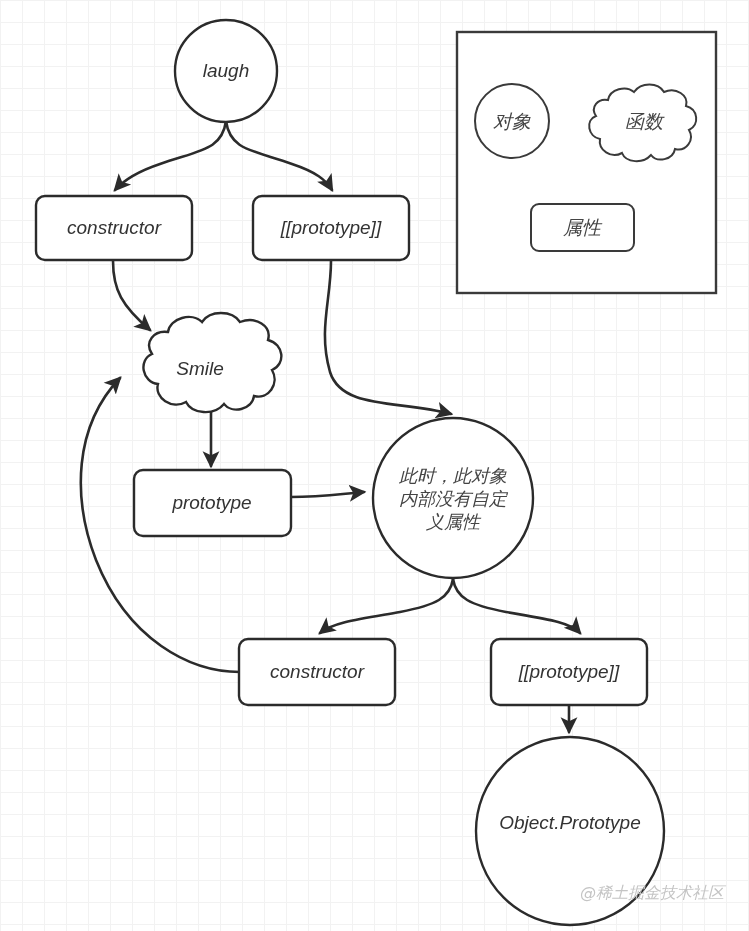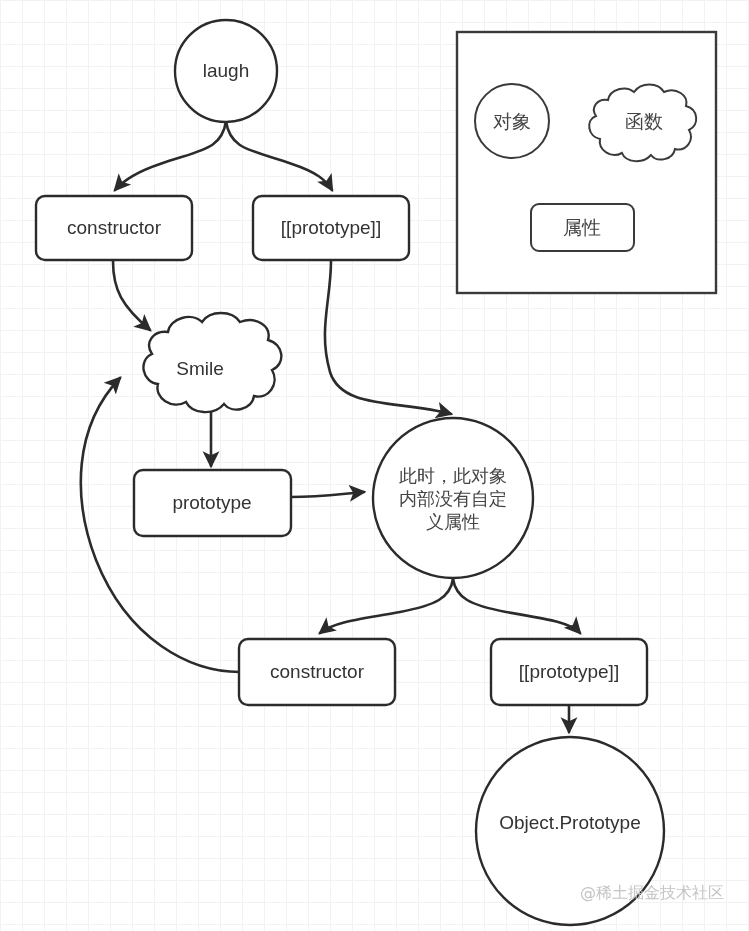--- a/index.html
+++ b/index.html
@@ -16,20 +16,21 @@
     height: 931px;
     overflow: hidden;
     background-color: #ffffff;
     background-image:
       linear-gradient(to right, #f2f2f2 1px, transparent 1px),
       linear-gradient(to bottom, #f2f2f2 1px, transparent 1px),
       linear-gradient(to right, #e8e8e8 1px, transparent 1px),
       linear-gradient(to bottom, #e8e8e8 1px, transparent 1px);
     background-size: 22px 22px, 22px 22px, 88px 88px, 88px 88px;
     background-position: 0 0, 0 0, 0 0, 0 0;
+    font-style: italic;
   }
   #diagram {
     position: absolute;
     left: 0;
     top: 0;
     width: 749px;
     height: 931px;
   }
   .shape-stroke {
     fill: #ffffff;

